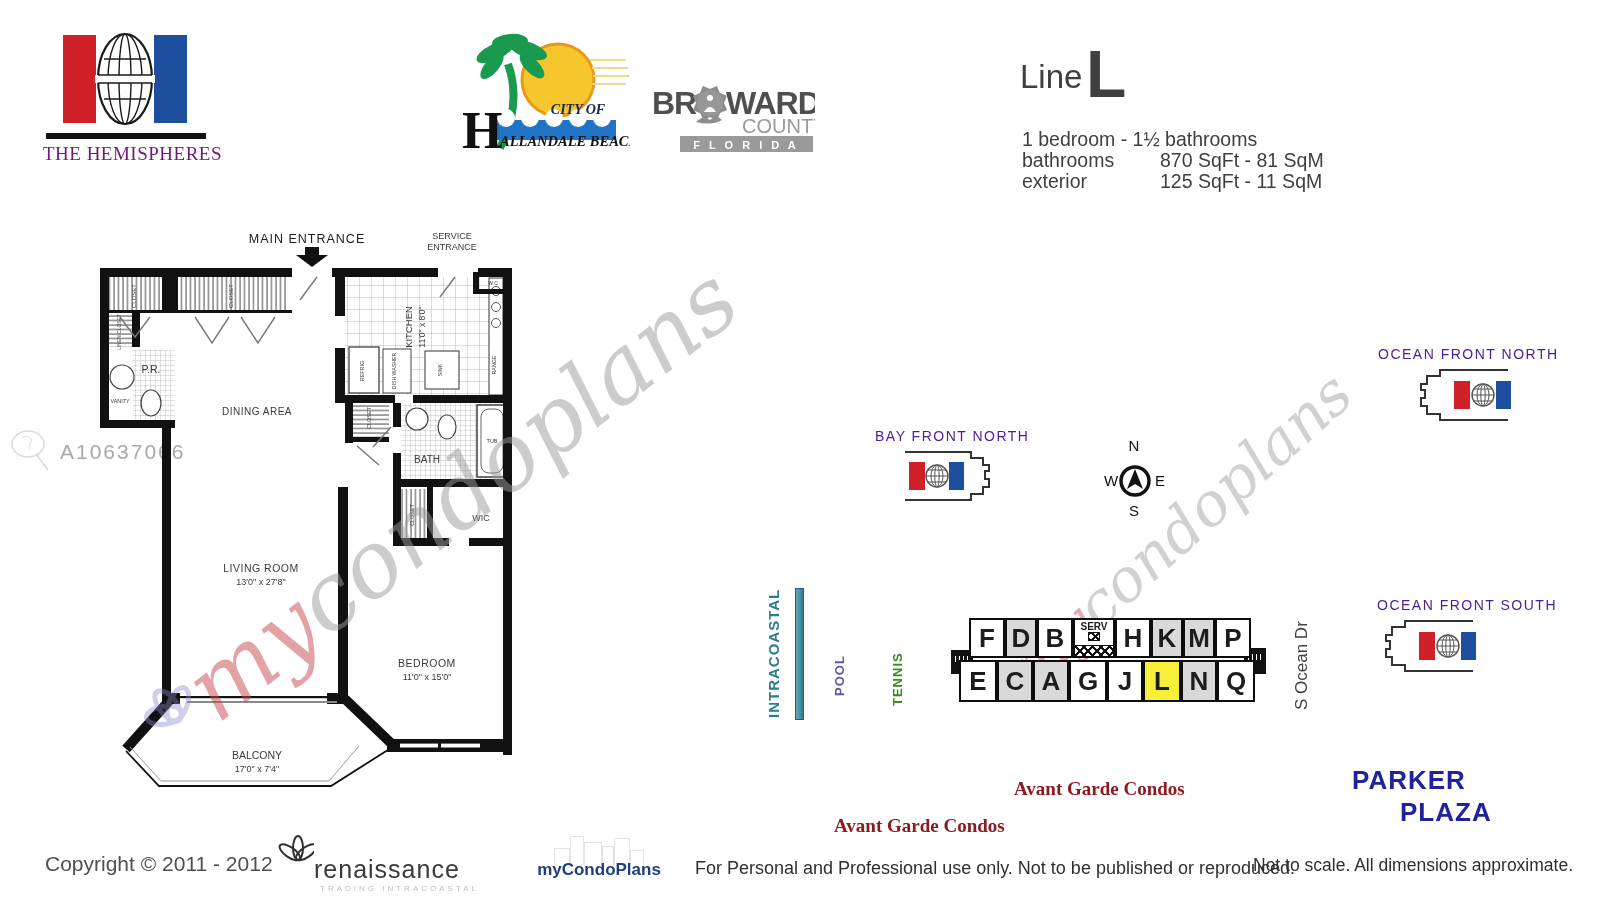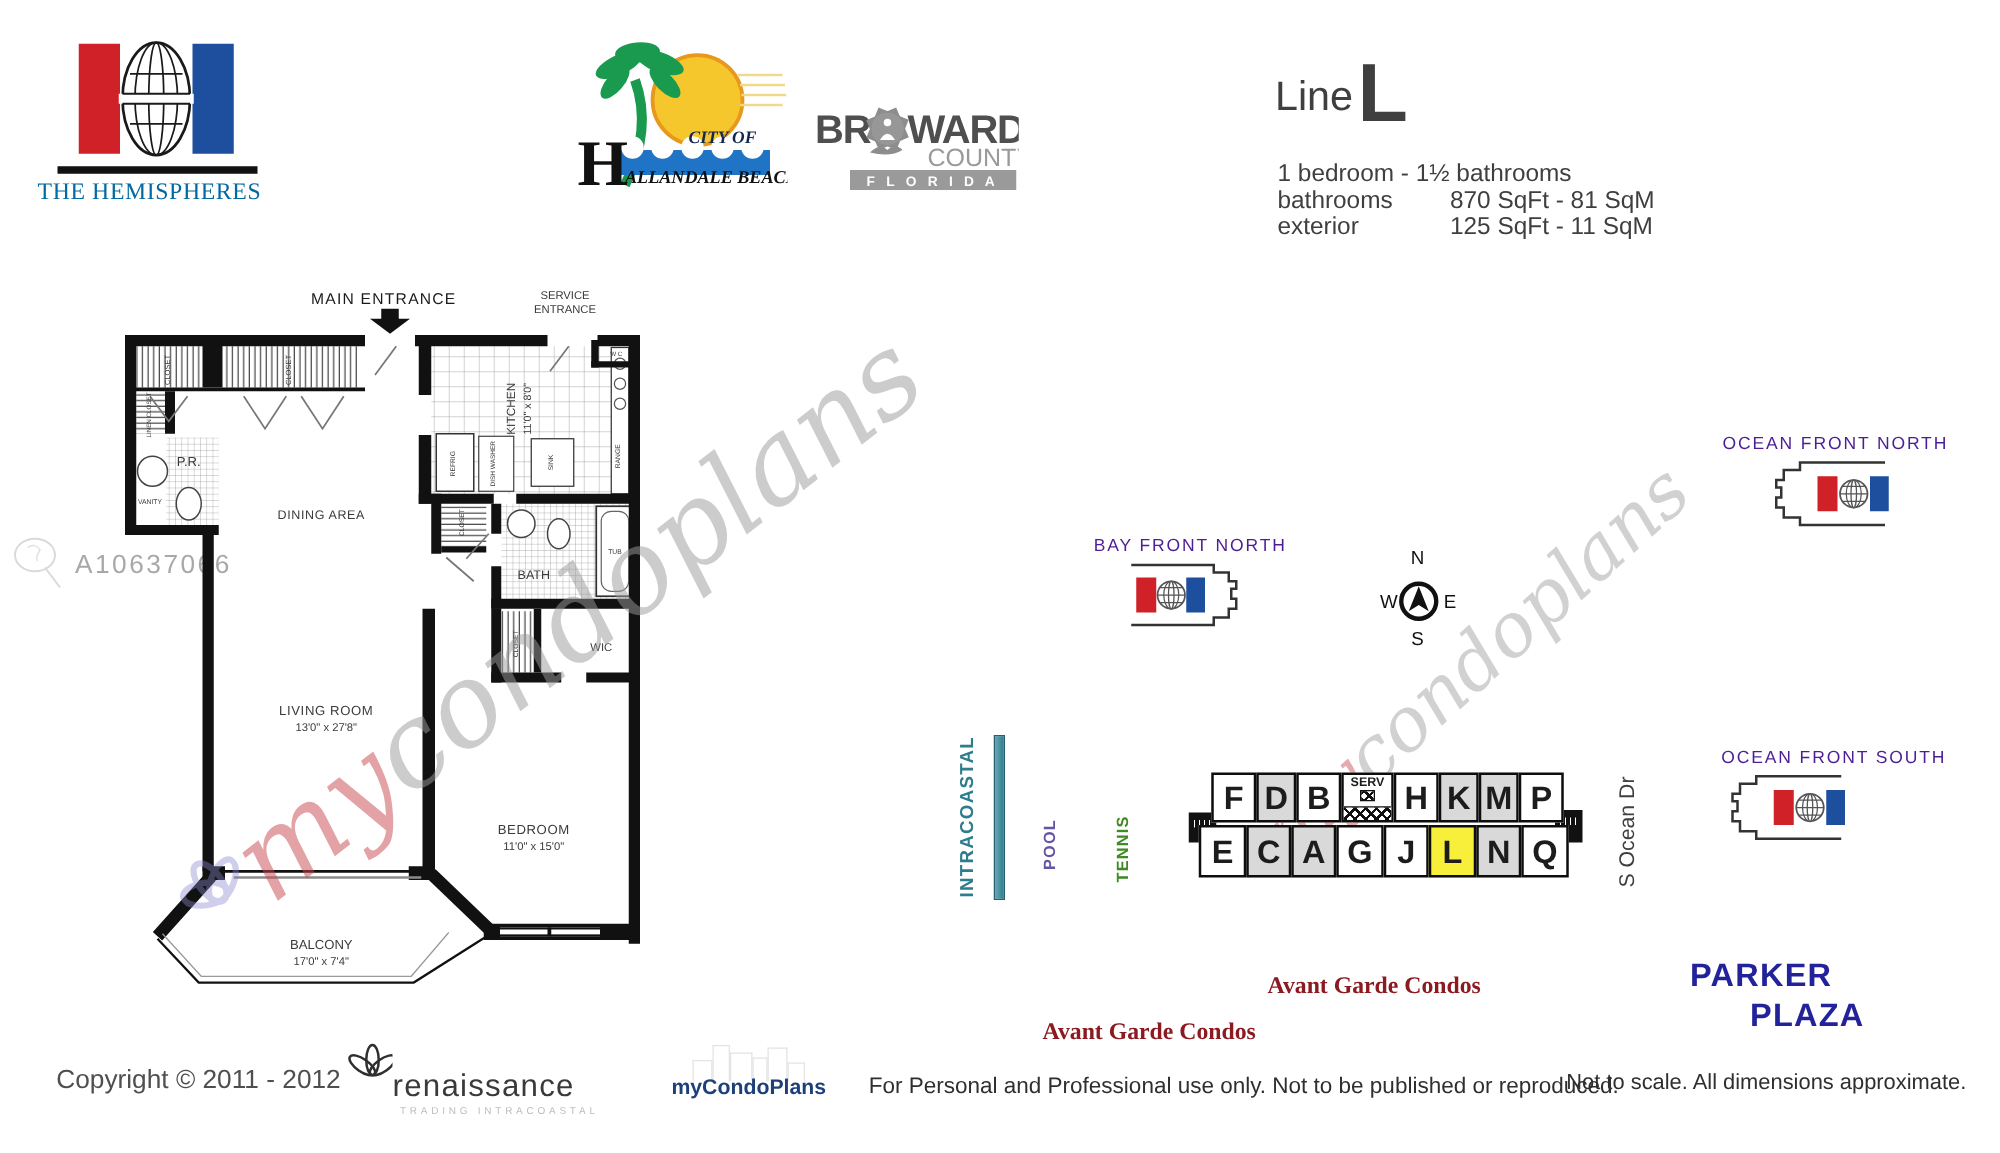--- a/index.html
+++ b/index.html
@@ -41,21 +41,21 @@
       <ellipse cx="79" cy="47" rx="17" ry="45" stroke-width="1.4"></ellipse>
       <ellipse cx="79" cy="47" rx="6" ry="45" stroke-width="1.4"></ellipse>
       <line x1="58" y1="27" x2="100" y2="27" stroke-width="1.4"></line>
       <line x1="58" y1="67" x2="100" y2="67" stroke-width="1.4"></line>
     </g>
     <rect x="49" y="43" width="60" height="8" fill="#fff"></rect>
     <line x1="52" y1="43" x2="106" y2="43" stroke="#1a1a1a" stroke-width="1.6"></line>
     <line x1="52" y1="51" x2="106" y2="51" stroke="#1a1a1a" stroke-width="1.6"></line>
   </svg>
   <div class="abs" style="left:46px;top:133px;width:160px;height:6px;background:#111;"></div>
-  <div class="abs serif" style="left:30px;top:143px;width:192px;text-align:left;font-size:19px;color:#0369a1;letter-spacing:0.5px;">THE HEMISPHERES</div>
+  <div class="abs serif" style="left:30px;top:143px;width:192px;text-align:right;font-size:19px;color:#701a75;letter-spacing:0.5px;">THE HEMISPHERES</div>
 
 
   <svg class="abs" style="left:440px;top:22px;" width="190" height="128" viewBox="0 0 190 128">
     <circle cx="118" cy="58" r="36" fill="#f6c62d" stroke="#e8981c" stroke-width="3"></circle>
     <g stroke="#f1d98c" stroke-width="2">
       <line x1="150" y1="38" x2="186" y2="38"></line>
         <line x1="152" y1="46" x2="188" y2="46"></line>
       <line x1="153" y1="54" x2="189" y2="54"></line>
         <line x1="152" y1="62" x2="186" y2="62"></line>
     </g>

